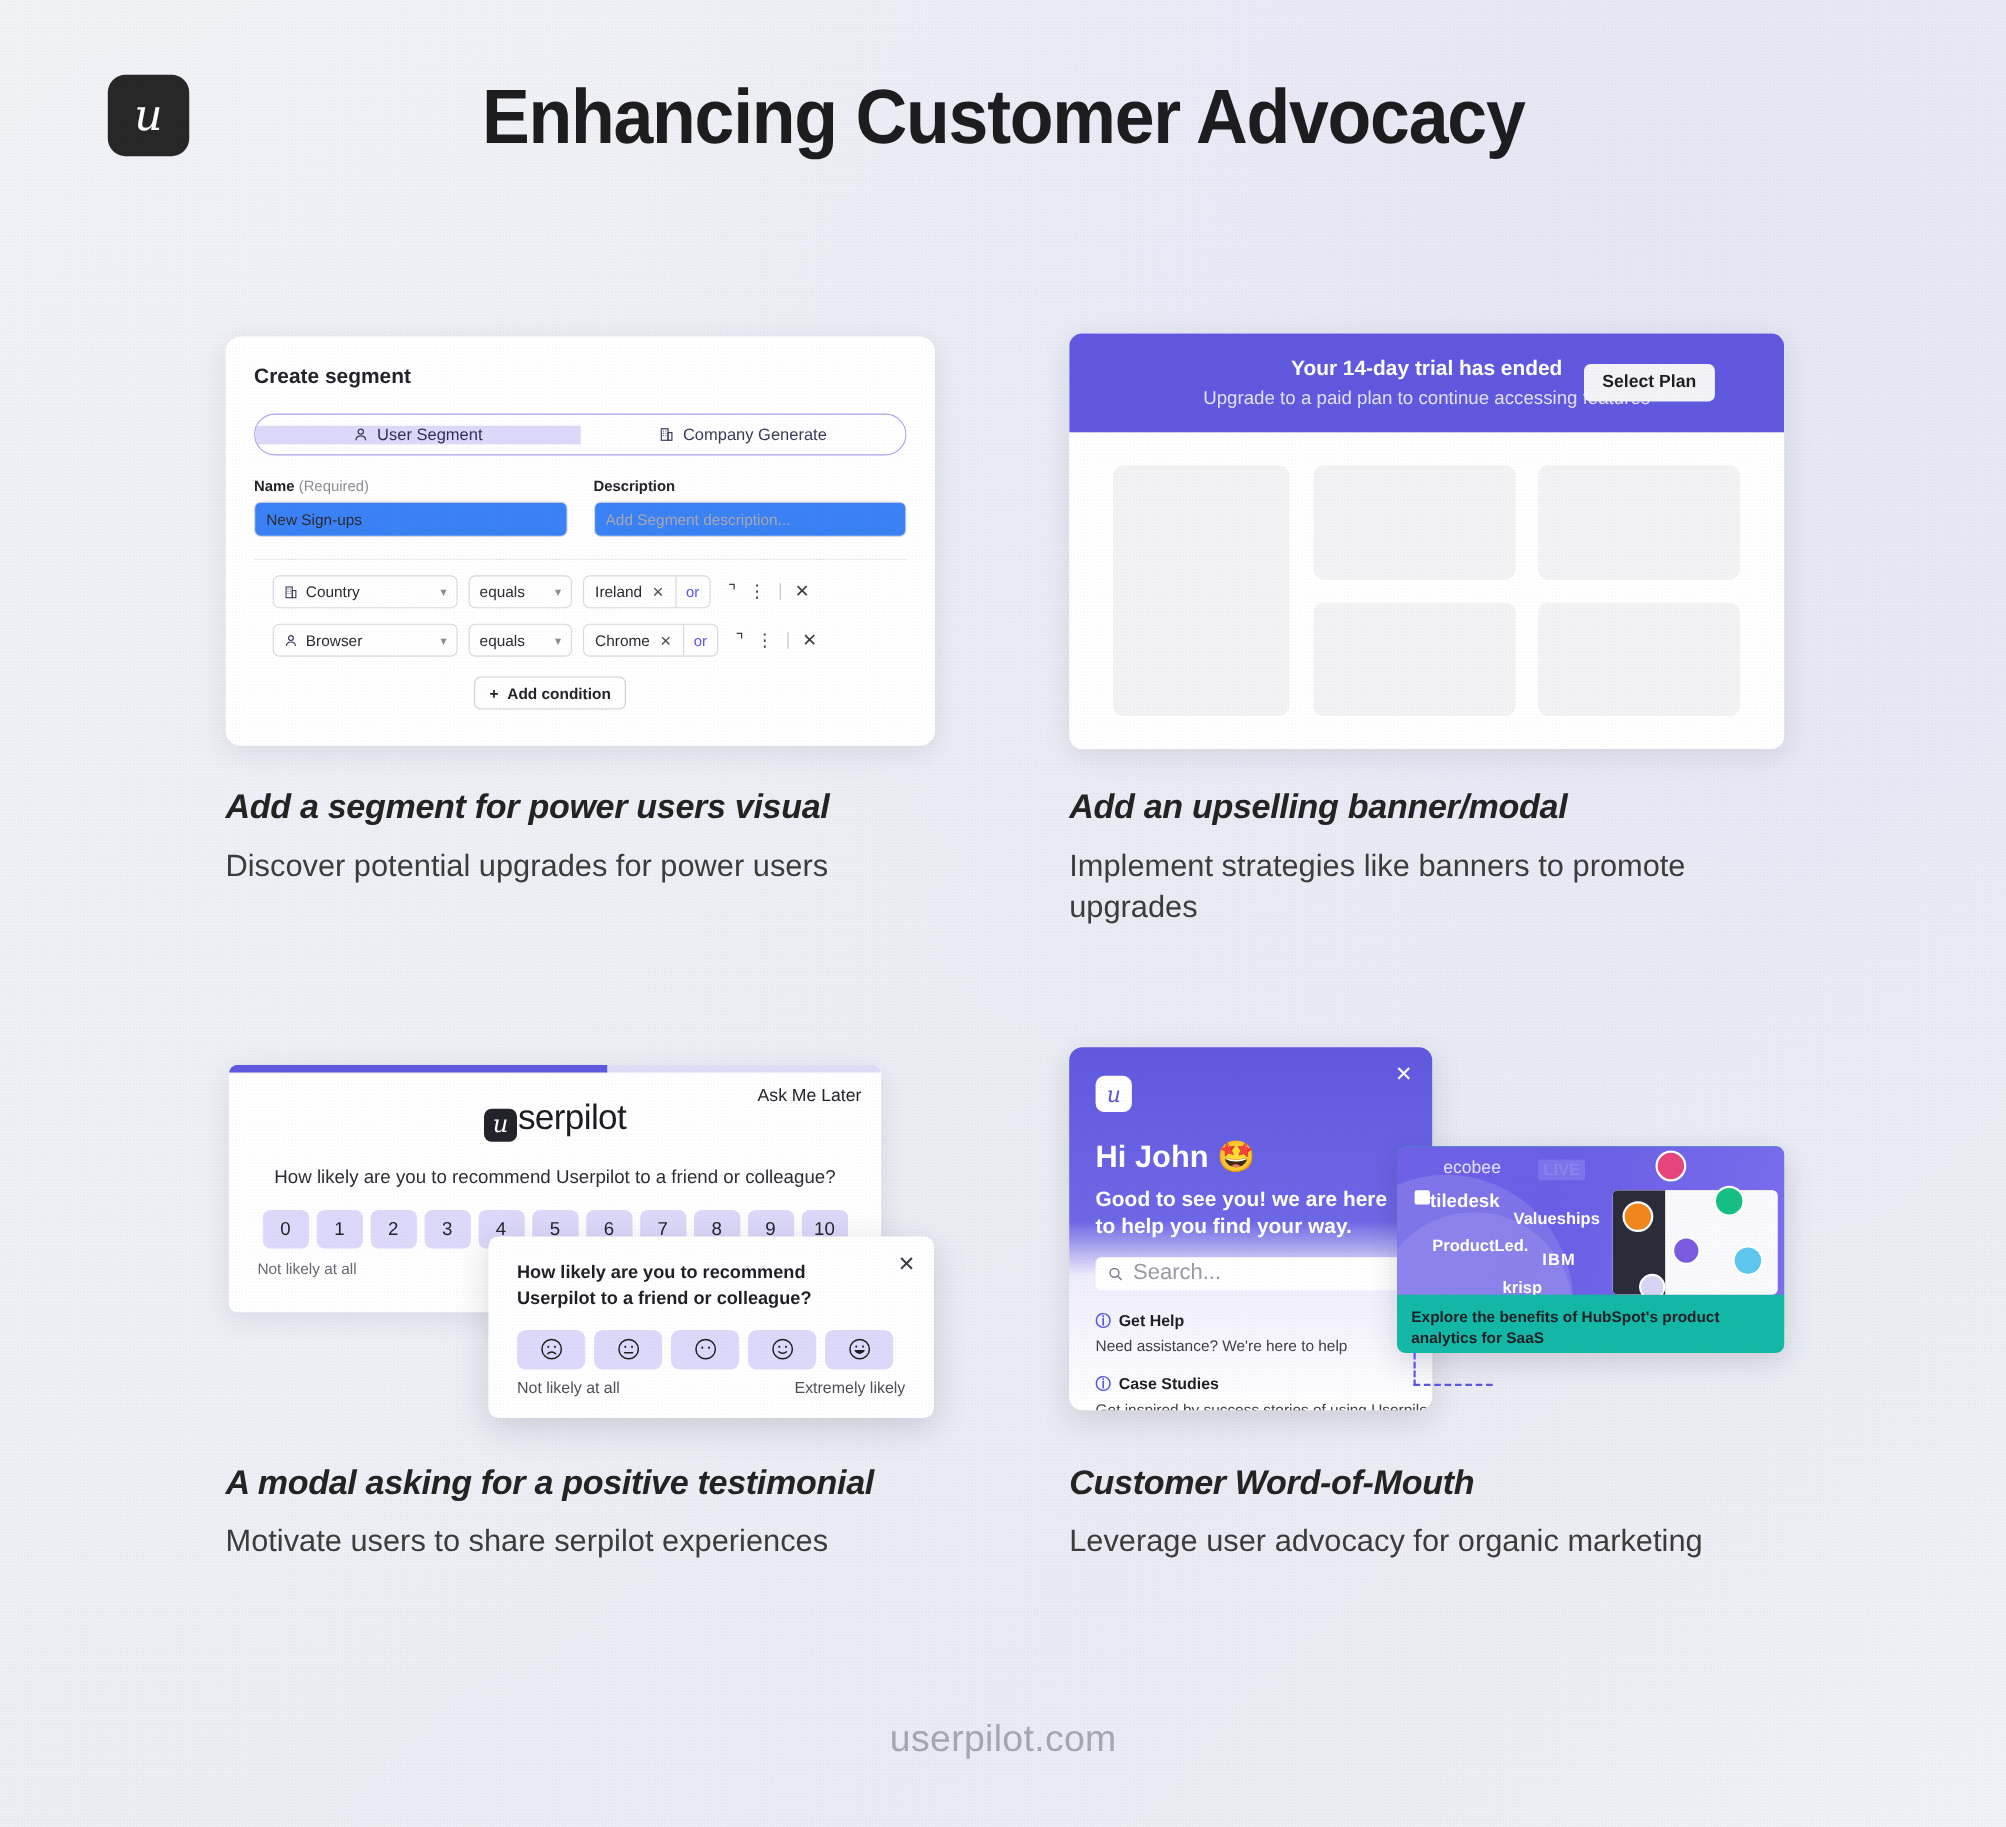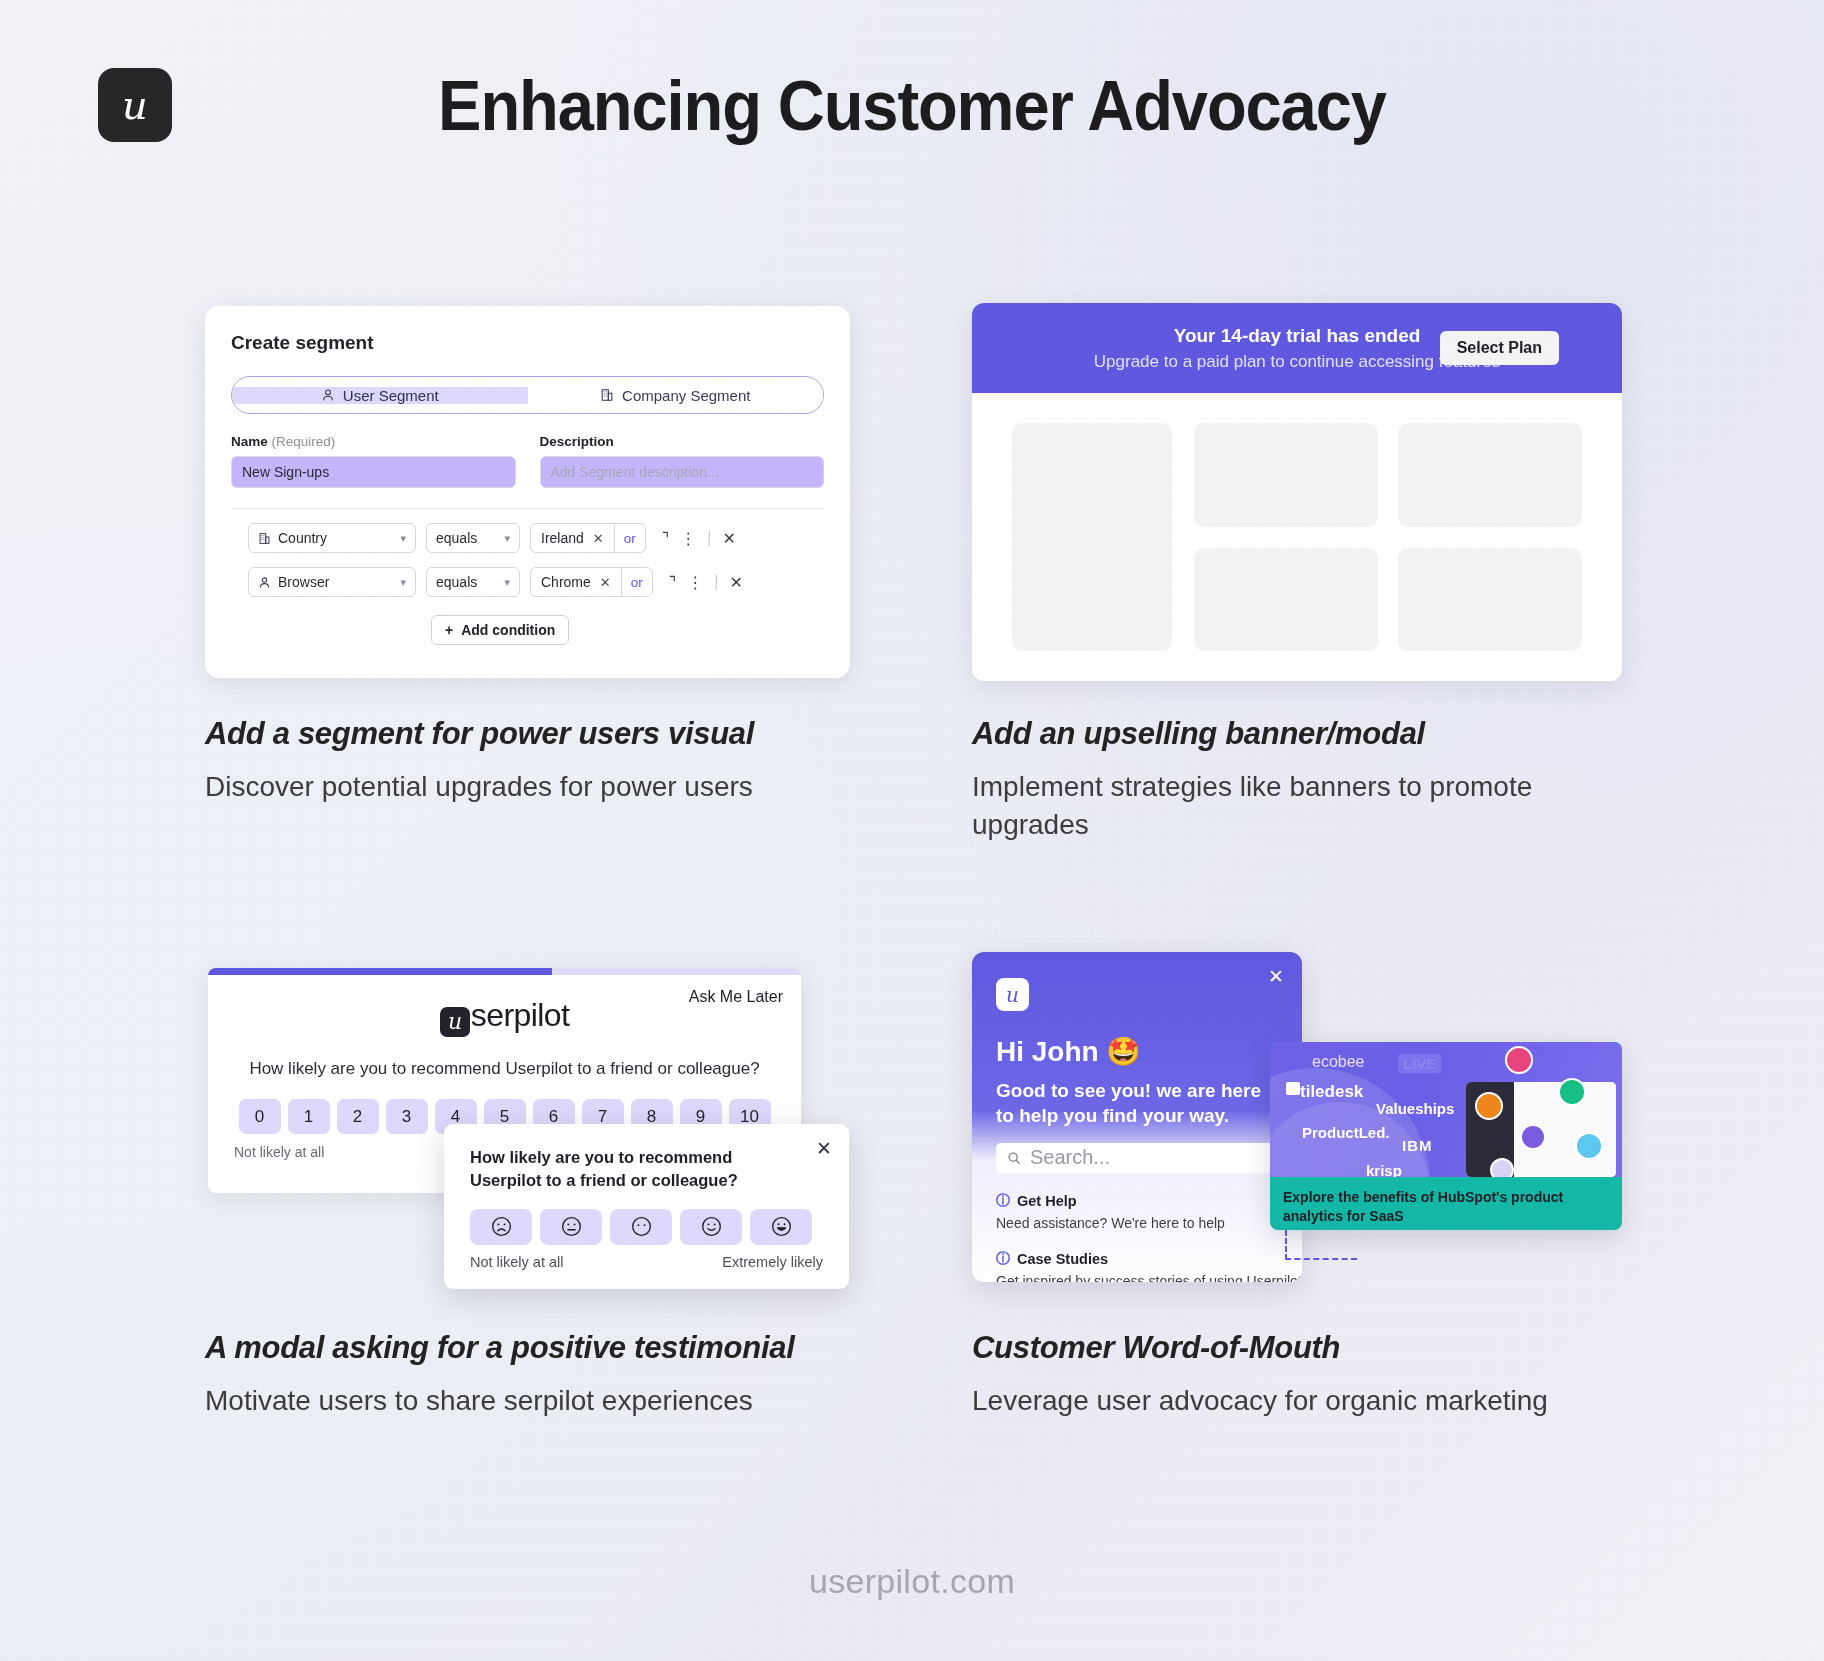--- a/index.html
+++ b/index.html
@@ -54,21 +54,21 @@
     font-size:15px; color:#3a3b58; background:#fff; cursor:default;
   }
   .seg-tab.active{ background:#ddd9fb; color:#302f5b; }
   .seg-fields{ display:flex; gap:24px; margin:20px 26px 0 26px; }
   .fld{ flex:1; }
   .fld label{ font-size:13.5px; font-weight:700; color:#23242b; display:block; }
   .fld label .req{ font-weight:400; color:#8e8e96; }
   .fld input{
     margin-top:7px; width:100%; height:32px; border:1px solid #d8d8e0; border-radius:6px;
     padding:0 10px; font-size:14px; color:#2b2b33; font-family:"Liberation Sans",sans-serif;
-    background:#c4b5fd;
+    background:#3b82f6;
   }
   .fld input::placeholder{ color:#a8a8b2; }
   .seg-sep{ height:1px; background:#ececf1; margin:20px 26px 0 26px; }
   .cond-row{ display:flex; align-items:center; gap:10px; margin:14px 0 0 43px; }
   .sel{
     height:30px; border:1px solid #d8d8e0; border-radius:6px; background:#fff;
     display:flex; align-items:center; padding:0 9px; font-size:14px; color:#2b2b33; gap:7px;
   }
   .sel.w-attr{ width:168px; }
   .sel.w-op{ width:94px; }
@@ -238,21 +238,21 @@
           <path d="M3 14c0-2.8 2.2-4.6 5-4.6s5 1.8 5 4.6" fill="none" stroke="#3a3b58" stroke-width="1.3"></path>
         </svg>
         <span>User Segment</span>
       </div>
       <div class="seg-tab">
         <svg width="14" height="14" viewBox="0 0 16 16">
           <rect x="2.5" y="2" width="7" height="12" fill="none" stroke="#3a3b58" stroke-width="1.2"></rect>
           <rect x="9.5" y="6" width="4" height="8" fill="none" stroke="#3a3b58" stroke-width="1.2"></rect>
           <path d="M4.2 4.4h1M6.7 4.4h1M4.2 6.8h1M6.7 6.8h1M4.2 9.2h1M6.7 9.2h1" stroke="#3a3b58" stroke-width="1.1"></path>
         </svg>
-        <span>Company Segment</span>
+        <span>Company Generate</span>
       </div>
     </div>
 
     <div class="seg-fields">
       <div class="fld">
         <label>
           <span>Name</span>
           <span class="req">(Required)</span>
         </label>
         <input value="New Sign-ups" style="">

